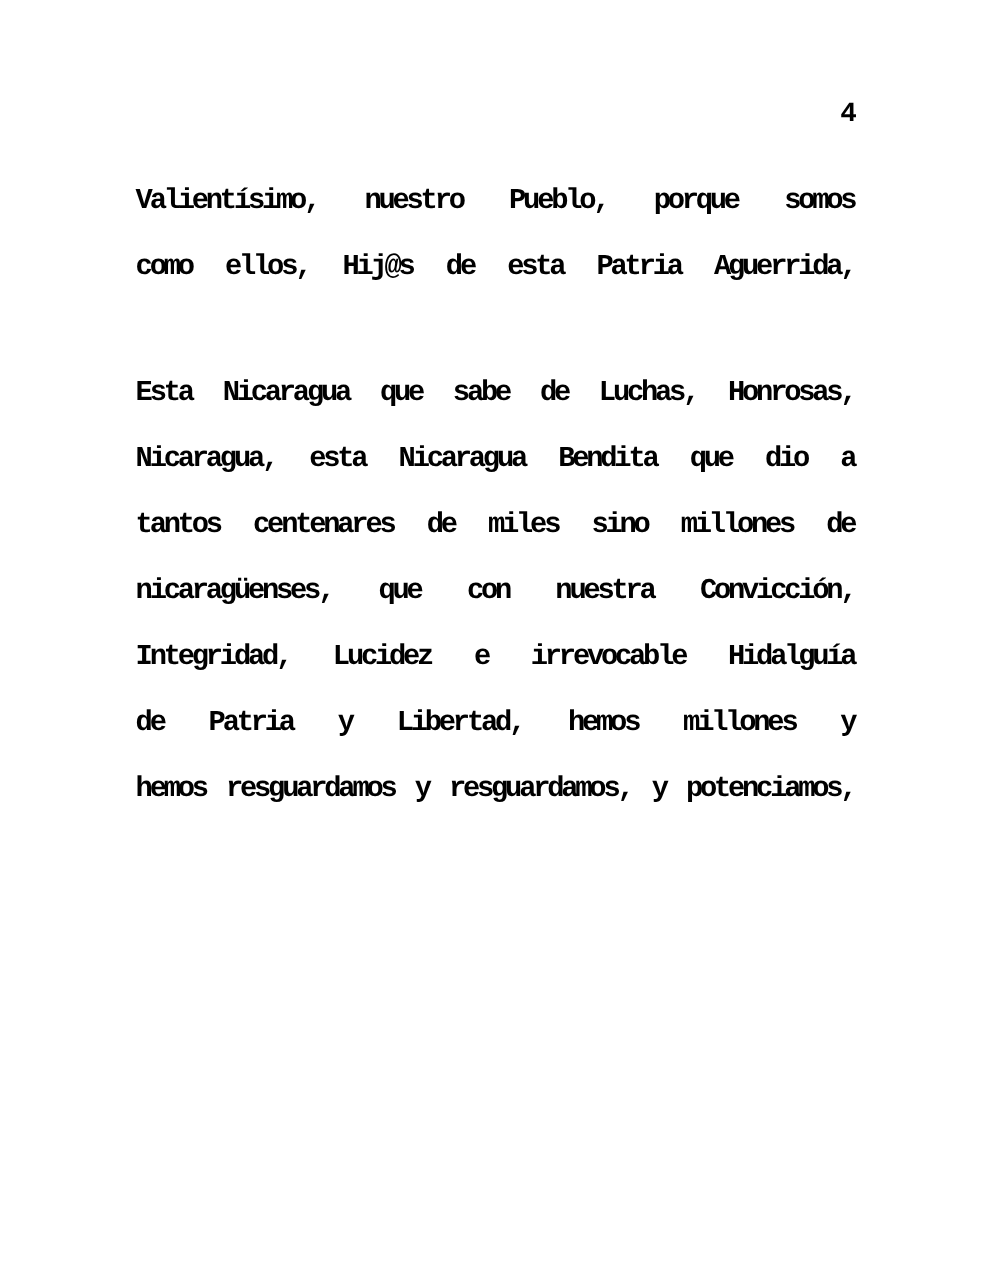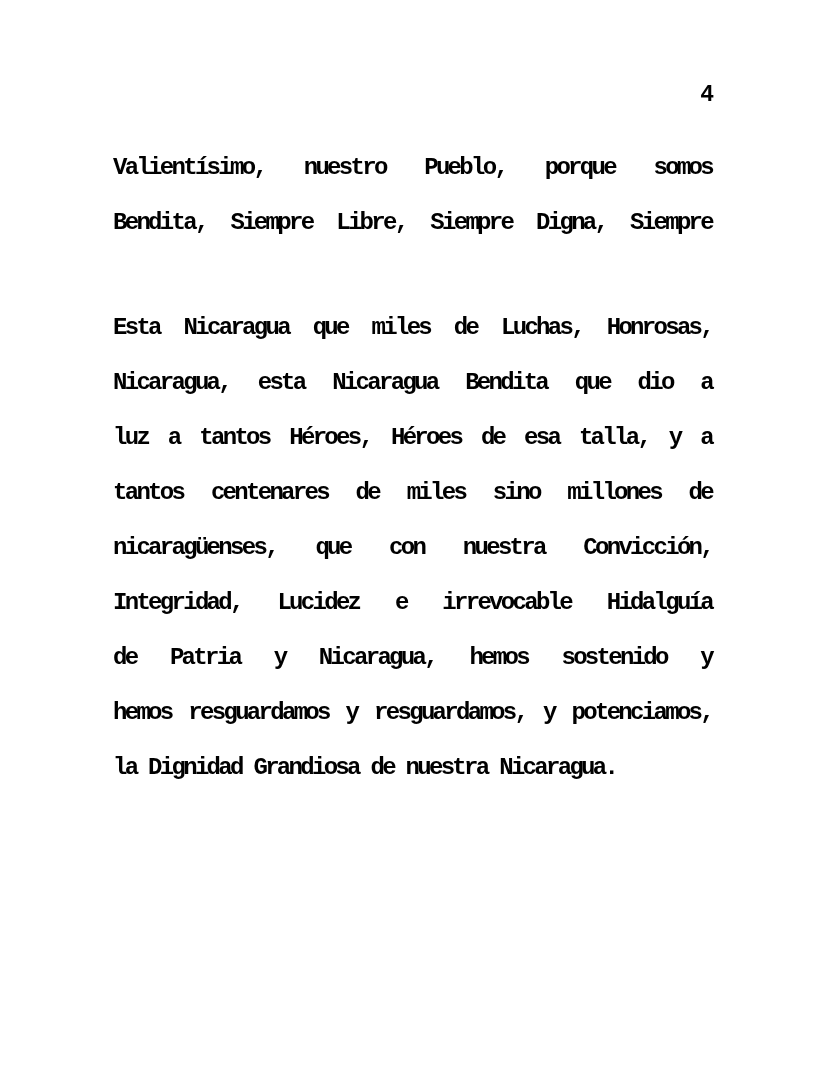--- a/index.html
+++ b/index.html
@@ -47,27 +47,25 @@
   }
 </style>
 </head>
 <body>
 
 <div class="page" style="background: rgb(255, 255, 255); color: rgb(0, 0, 0);">
   <div class="page-number">4</div>
   <div class="text-block">
       <div class="paragraph">
         <div class="line">Valientísimo, nuestro Pueblo, porque somos</div>
-        <div class="line">Bendita, Siempre Libre, Siempre Digna, Siempre</div>
+        <div class="line">como ellos, Hij@s de esta Patria Aguerrida,</div>
       </div>
       <div class="paragraph">
-        <div class="line">Esta Nicaragua que miles de Luchas, Honrosas,</div>
+        <div class="line">Esta Nicaragua que sabe de Luchas, Honrosas,</div>
         <div class="line">Nicaragua, esta Nicaragua Bendita que dio a</div>
-        <div class="line">luz a tantos Héroes, Héroes de esa talla, y a</div>
         <div class="line">tantos centenares de miles sino millones de</div>
         <div class="line">nicaragüenses, que con nuestra Convicción,</div>
         <div class="line">Integridad, Lucidez e irrevocable Hidalguía</div>
-        <div class="line">de Patria y Nicaragua, hemos sostenido y</div>
+        <div class="line">de Patria y Libertad, hemos millones y</div>
         <div class="line">hemos resguardamos y resguardamos, y potenciamos,</div>
-        <div class="line last">la Dignidad Grandiosa de nuestra Nicaragua.</div>
       </div>
     </div>
 </div>
 
 </body></html>

